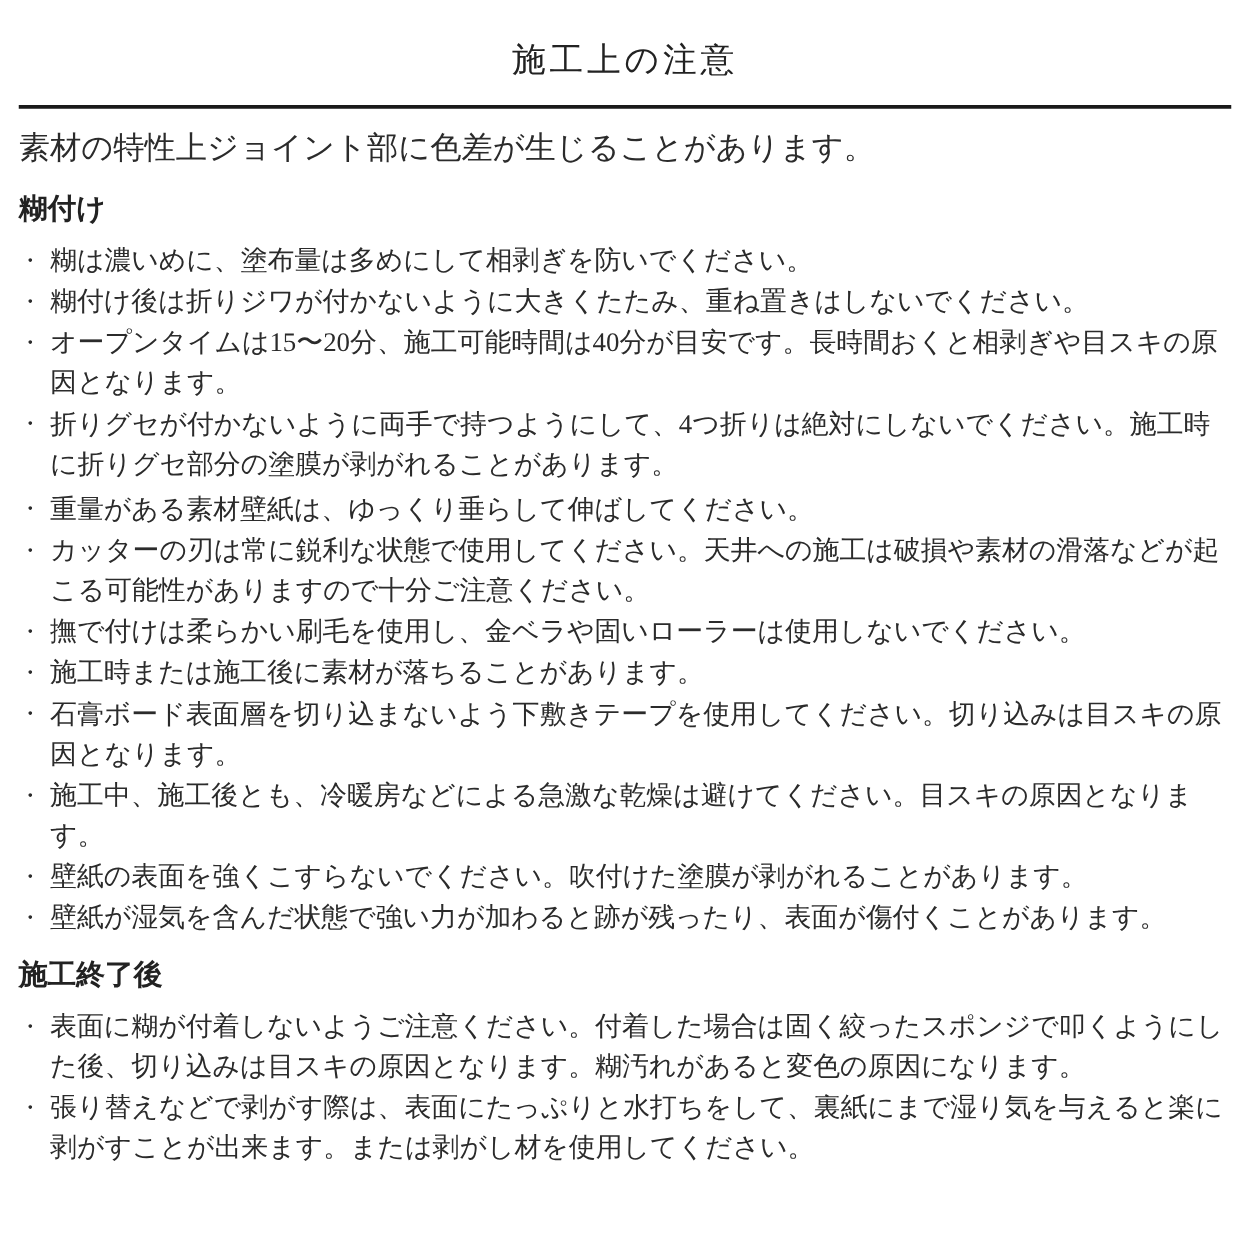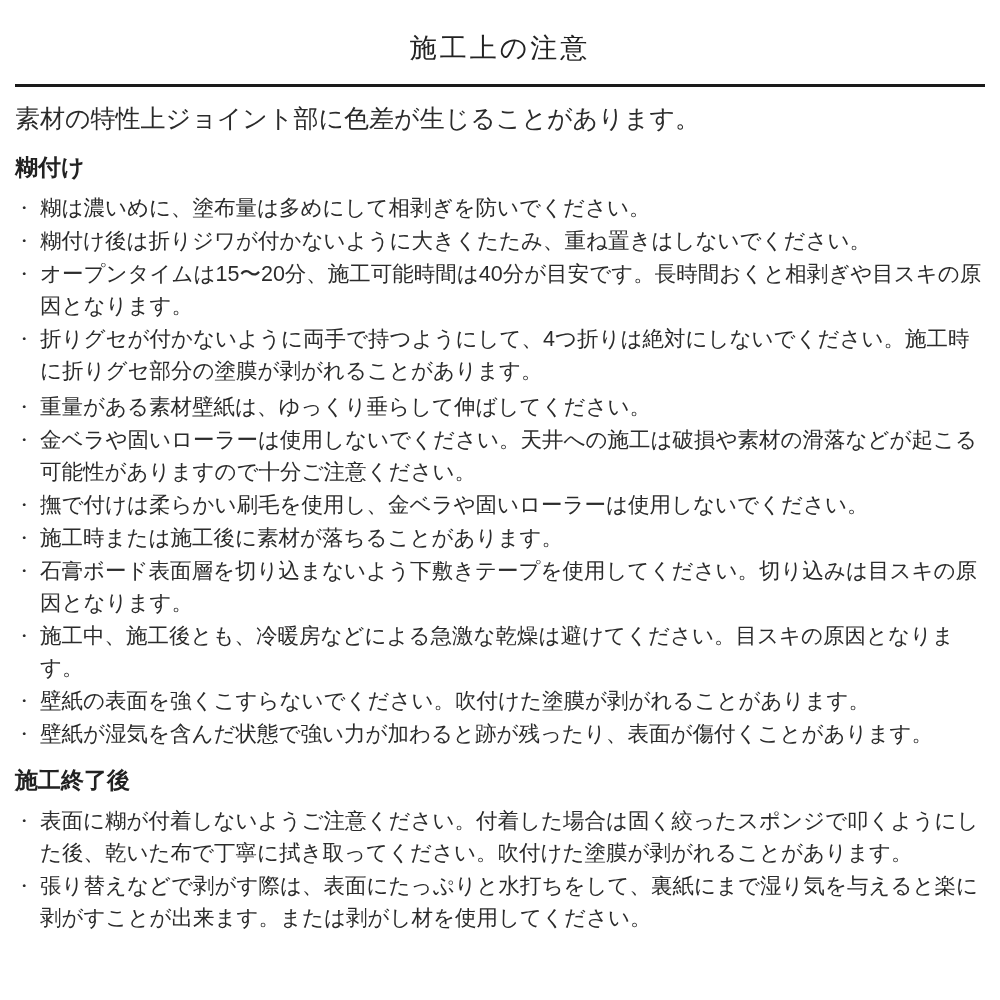--- a/index.html
+++ b/index.html
@@ -9,20 +9,21 @@
     font-family: "Liberation Sans", sans-serif;
     color: #2b2b2b;
   }
   .page {
     width: 1000px;
     height: 1000px;
     box-sizing: border-box;
     padding: 0 15px;
     overflow: hidden;
     background: #ffffff;
+    font-family: Liberation Serif, serif;
   }
   .doc-title {
     margin: 0;
     padding-top: 33px;
     text-align: center;
     font-size: 27px;
     font-weight: 500;
     letter-spacing: 3px;
     line-height: 30px;
     color: #222222;
@@ -109,21 +110,21 @@
   </div>
 
   <div class="section">
     <div class="bullet-list">
       <div class="bullet-item">
         <span class="bullet-glyph">・</span>
         <span class="bullet-text">重量がある素材壁紙は、ゆっくり垂らして伸ばしてください。</span>
       </div>
       <div class="bullet-item">
         <span class="bullet-glyph">・</span>
-        <span class="bullet-text">金ベラや固いローラーは使用しないでください。天井への施工は破損や素材の滑落などが起こる可能性がありますので十分ご注意ください。</span>
+        <span class="bullet-text">カッターの刃は常に鋭利な状態で使用してください。天井への施工は破損や素材の滑落などが起こる可能性がありますので十分ご注意ください。</span>
       </div>
       <div class="bullet-item">
         <span class="bullet-glyph">・</span>
         <span class="bullet-text">撫で付けは柔らかい刷毛を使用し、金ベラや固いローラーは使用しないでください。</span>
       </div>
       <div class="bullet-item">
         <span class="bullet-glyph">・</span>
         <span class="bullet-text">施工時または施工後に素材が落ちることがあります。</span>
       </div>
       <div class="bullet-item">
@@ -143,21 +144,21 @@
         <span class="bullet-text">壁紙が湿気を含んだ状態で強い力が加わると跡が残ったり、表面が傷付くことがあります。</span>
       </div>
     </div>
   </div>
 
   <div class="section">
     <h2 class="section-heading">施工終了後</h2>
     <div class="bullet-list">
       <div class="bullet-item">
         <span class="bullet-glyph">・</span>
-        <span class="bullet-text">表面に糊が付着しないようご注意ください。付着した場合は固く絞ったスポンジで叩くようにした後、乾いた布で丁寧に拭き取ってください。吹付けた塗膜が剥がれることがあります。</span>
+        <span class="bullet-text">表面に糊が付着しないようご注意ください。付着した場合は固く絞ったスポンジで叩くようにした後、切り込みは目スキの原因となります。糊汚れがあると変色の原因になります。</span>
       </div>
       <div class="bullet-item">
         <span class="bullet-glyph">・</span>
         <span class="bullet-text">張り替えなどで剥がす際は、表面にたっぷりと水打ちをして、裏紙にまで湿り気を与えると楽に剥がすことが出来ます。または剥がし材を使用してください。</span>
       </div>
     </div>
   </div>
 
 </div>
 

